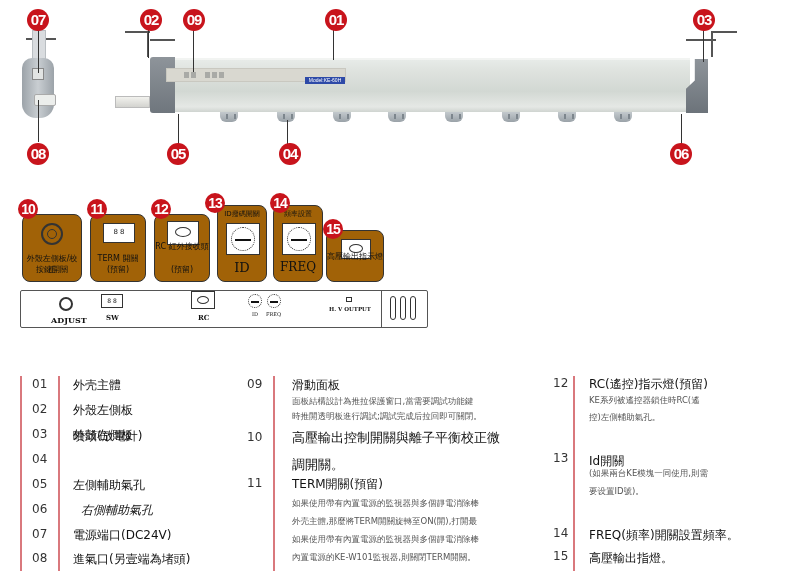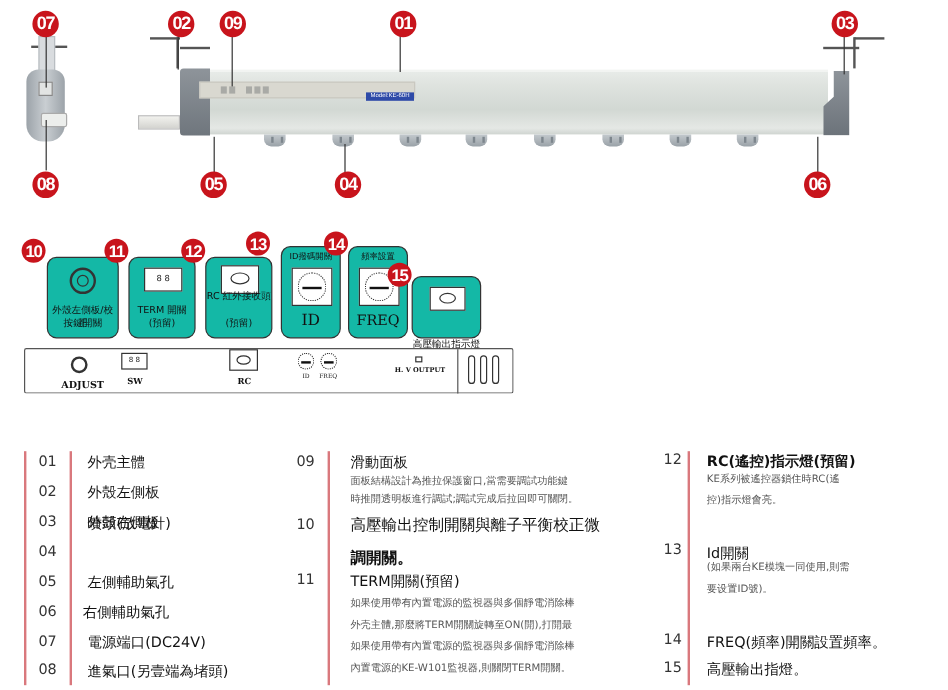--- a/index.html
+++ b/index.html
@@ -19,21 +19,21 @@
   .nozzle::after { content: ""; position: absolute; left: 6px; top: 2px; width: 6px; height: 5px; border-left: 2px solid #7d868d; border-right: 2px solid #7d868d; }
   .bracket-h { position: absolute; height: 2px; background: #555; }
   .bracket-v { position: absolute; width: 2px; background: #555; }
   .tube { position: absolute; left: 115px; top: 96px; width: 35px; height: 12px; background: linear-gradient(#f2f2ee, #d3d3cf); border: 1px solid #bbb; }
   
   .side-body { position: absolute; left: 22px; top: 58px; width: 32px; height: 60px; background: linear-gradient(90deg, #9ca3a9, #c9ced2 50%, #9ca3a9); border-radius: 10px 10px 14px 14px; }
   .side-top { position: absolute; left: 32px; top: 30px; width: 14px; height: 30px; background: #d9dcdf; border: 1px solid #b9bec2; }
   .side-port { position: absolute; left: 32px; top: 68px; width: 12px; height: 12px; background: #e2e4e3; border: 1px solid #888; }
   .side-fitting { position: absolute; left: 34px; top: 94px; width: 22px; height: 12px; background: #eceeec; border: 1px solid #aaa; border-radius: 2px; }
   
-  .callout { position: absolute; border: 1.5px solid #333; border-radius: 8px; background: #14b8a6; margin-left: 17px; }
+  .callout { position: absolute; border: 1.5px solid #333; border-radius: 8px; background: #a16207; }
   .callout-text { position: absolute; left: 0; right: 0; text-align: center; font-size: 8px; line-height: 11px; color: #111; }
   .panel-strip { position: absolute; left: 20px; top: 290px; width: 408px; height: 38px; border: 1.5px solid #555; border-radius: 2px; background: #fff; clip-path: polygon(0 0,100% 0,100% 100%,0 100%); }
   .strip-label { position: absolute; font-family: "DejaVu Serif", serif; font-weight: bold; font-size: 7px; color: #111; }
   .box { position: absolute; border: 1.5px solid #333; background: #fff; }
   .ellipse { position: absolute; border: 1.2px solid #333; border-radius: 50%; }
   .dial { position: absolute; border-radius: 50%; border: 1.5px dotted #333; }
   .dial::after { content: ""; position: absolute; left: 15%; right: 15%; top: 48%; height: 2px; background: #111; }
   .serif-lbl { position: absolute; font-family: "DejaVu Serif", serif; color: #111; text-align: center; }
   
   .vline { position: absolute; width: 2px; background: #d9787d; }
@@ -128,21 +128,21 @@
   <div class="callout-text" style="top:3px;font-size:7px;">頻率設置</div>
   <div class="box" style="left:8px;top:17px;width:34px;height:32px;border-width:1px;">
     <div class="dial" style="left:4px;top:3px;width:24px;height:24px;"></div>
   </div>
   <div class="serif-lbl" style="left:0;right:0;top:54px;font-size:12px;">FREQ</div>
 </div>
 <div class="callout" style="left:326px;top:230px;width:58px;height:52px;">
   <div class="box" style="left:14px;top:8px;width:30px;height:20px;">
     <div class="ellipse" style="left:7px;top:4px;width:14px;height:9px;"></div>
   </div>
-  <div class="callout-text" style="top:50px;text-align:right;">高壓輸出指示燈</div>
+  <div class="callout-text" style="top:20px;text-align:right;">高壓輸出指示燈</div>
 </div>
 
 <div class="marker sm" style="left:18px;top:199px;">10</div>
 <div class="marker sm" style="left:87px;top:199px;">11</div>
 <div class="marker sm" style="left:151px;top:199px;">12</div>
 <div class="marker sm" style="left:205px;top:193px;">13</div>
 <div class="marker sm" style="left:270px;top:193px;">14</div>
 <div class="marker sm" style="left:323px;top:219px;">15</div>
 
 <div class="panel-strip">
@@ -177,48 +177,48 @@
   <div class="title" style="left:73px;top:377px;">外壳主體</div>
   <div class="num" style="left:32px;top:402px;">02</div>
   <div class="title" style="left:73px;top:402px;">外殼左側板</div>
   <div class="num" style="left:32px;top:427px;">03</div>
   <div class="title" style="left:73px;top:427px;">外殼右側板</div>
   <div class="num" style="left:32px;top:452px;">04</div>
   <div class="title" style="left:73px;top:428px;">噴頭(放電針)</div>
   <div class="num" style="left:32px;top:477px;">05</div>
   <div class="title" style="left:73px;top:477px;">左側輔助氣孔</div>
   <div class="num" style="left:32px;top:502px;">06</div>
-  <div class="title" style="left:69px;top:502px;">右側輔助氣孔</div>
+  <div class="title" style="left:81px;top:502px;font-style:italic;">右側輔助氣孔</div>
   <div class="num" style="left:32px;top:527px;">07</div>
   <div class="title" style="left:73px;top:527px;">電源端口(DC24V)</div>
   <div class="num" style="left:32px;top:551px;">08</div>
   <div class="title" style="left:73px;top:551px;">進氣口(另壹端為堵頭)</div>
 </div>
 
 <div>
   <div class="num" style="left:247px;top:377px;">09</div>
   <div class="title" style="left:292px;top:377px;">滑動面板</div>
   <div class="desc" style="left:292px;top:394px;">面板結構設計為推拉保護窗口,當需要調試功能鍵</div>
   <div class="desc" style="left:292px;top:409px;">時推開透明板進行調試;調試完成后拉回即可關閉。</div>
   <div class="num" style="left:247px;top:430px;">10</div>
   <div class="title" style="left:292px;top:429px;font-size:13px;">高壓輸出控制開關與離子平衡校正微</div>
-  <div class="title" style="left:292px;top:456px;font-size:13px;font-weight:bold;">調開關。</div>
+  <div class="title" style="left:292px;top:456px;font-size:13px;">調開關。</div>
   <div class="num" style="left:247px;top:476px;">11</div>
   <div class="title" style="left:292px;top:476px;">TERM開關(預留)</div>
   <div class="desc" style="left:292px;top:496px;">如果使用帶有內置電源的監視器與多個靜電消除棒</div>
   <div class="desc" style="left:292px;top:514px;">外壳主體,那麼將TERM開關旋轉至ON(開),打開最</div>
   <div class="desc" style="left:292px;top:532px;">如果使用帶有內置電源的監視器與多個靜電消除棒</div>
   <div class="desc" style="left:292px;top:550px;">內置電源的KE-W101監視器,則關閉TERM開關。</div>
 </div>
 
 <div>
   <div class="num" style="left:553px;top:376px;">12</div>
-  <div class="title" style="left:589px;top:376px;font-weight:bold;">RC(遙控)指示燈(預留)</div>
+  <div class="title" style="left:589px;top:376px;">RC(遙控)指示燈(預留)</div>
   <div class="desc" style="left:589px;top:393px;">KE系列被遙控器鎖住時RC(遙</div>
-  <div class="desc" style="left:589px;top:410px;">控)指示燈會亮。</div>
+  <div class="desc" style="left:589px;top:410px;">控)左側輔助氣孔。</div>
   <div class="num" style="left:553px;top:451px;">13</div>
   <div class="title" style="left:589px;top:453px;">Id開關</div>
   <div class="desc" style="left:589px;top:466px;">(如果兩台KE模塊一同使用,則需</div>
   <div class="desc" style="left:589px;top:484px;">要设置ID號)。</div>
   <div class="num" style="left:553px;top:526px;">14</div>
   <div class="title" style="left:589px;top:527px;">FREQ(頻率)開關設置頻率。</div>
   <div class="num" style="left:553px;top:549px;">15</div>
   <div class="title" style="left:589px;top:550px;">高壓輸出指燈。</div>
 </div>
 

